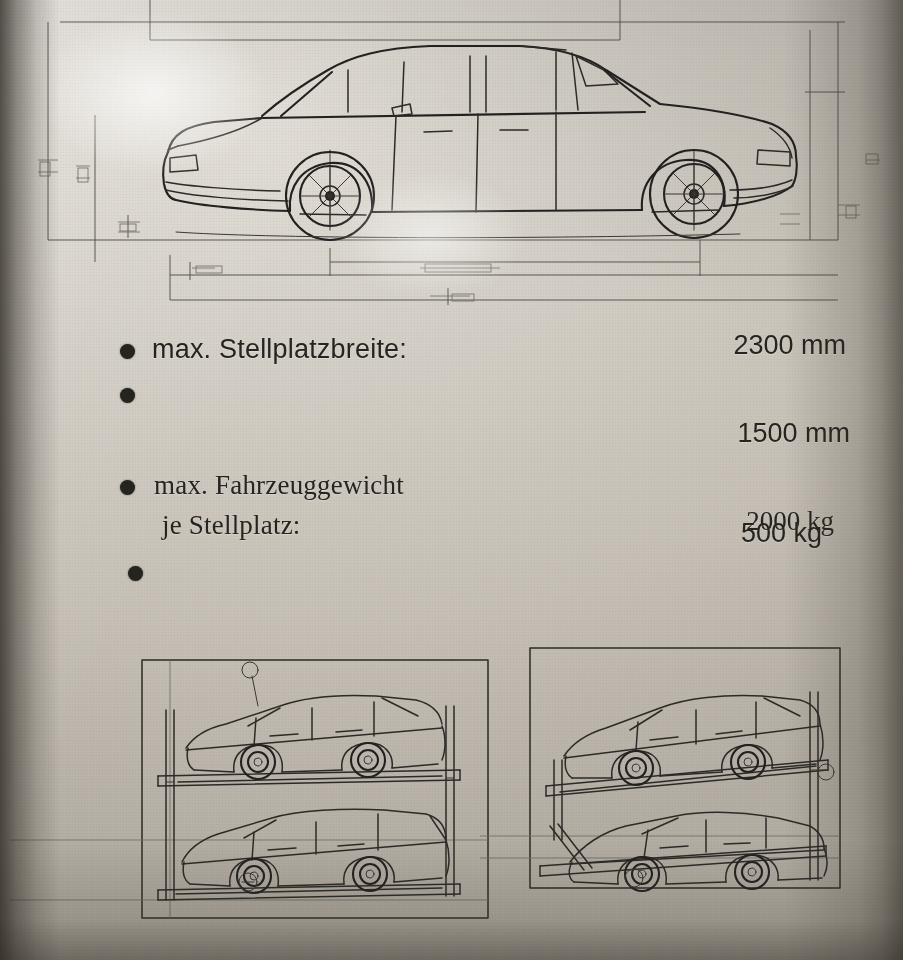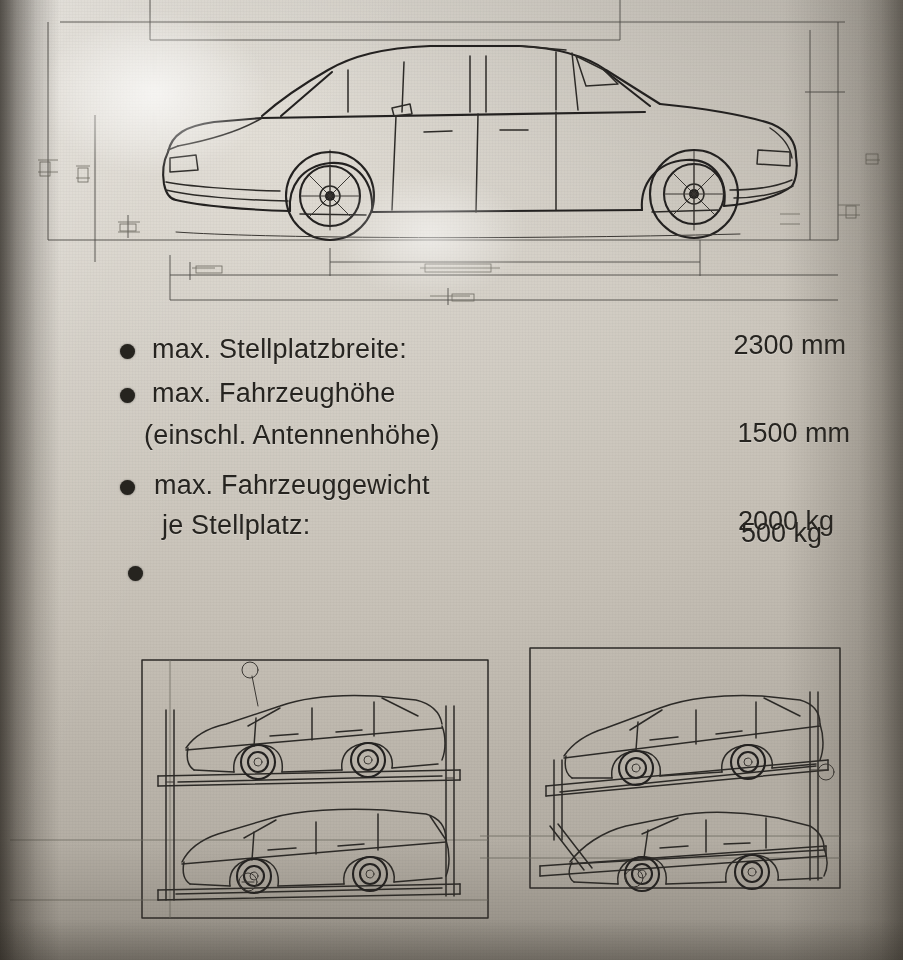--- a/index.html
+++ b/index.html
@@ -290,26 +290,24 @@
   <div class="spec-list">
 
     <div class="spec-row" style="height:46px;">
       <div class="bullet" style="top:14px;"></div>
       <div class="spec-label" style="top:4px;">max. Stellplatzbreite:</div>
       <div class="spec-value" style="top:0px; right:4px;">2300 mm</div>
     </div>
 
     <div class="spec-row" style="height:92px;">
       <div class="bullet" style="top:12px;"></div>
-      <div class="spec-label" style="top:2px;">max. Fahrzeughöhe</div>
-      <div class="spec-label sub" style="top:44px; left:34px;">(einschl. Antennenhöhe)</div>
       <div class="spec-value" style="top:42px; right:0px;">1500 mm</div>
     </div>
 
-    <div class="spec-row" style="height:88px;">
+    <div class="spec-row" style="height:88px;font-family:Liberation Serif, serif;">
       <div class="bullet" style="top:12px;"></div>
       <div class="spec-label" style="top:2px; left:44px;">max. Fahrzeuggewicht</div>
       <div class="spec-label sub" style="top:42px; left:52px;">je Stellplatz:</div>
       <div class="spec-value" style="top:38px; right:16px;">2000 kg</div>
     </div>
 
     <div class="spec-row" style="height:46px;">
       <div class="bullet" style="top:10px; left:18px;"></div>
       <div class="spec-value" style="top:-38px; right:28px;">500 kg</div>
     </div>

